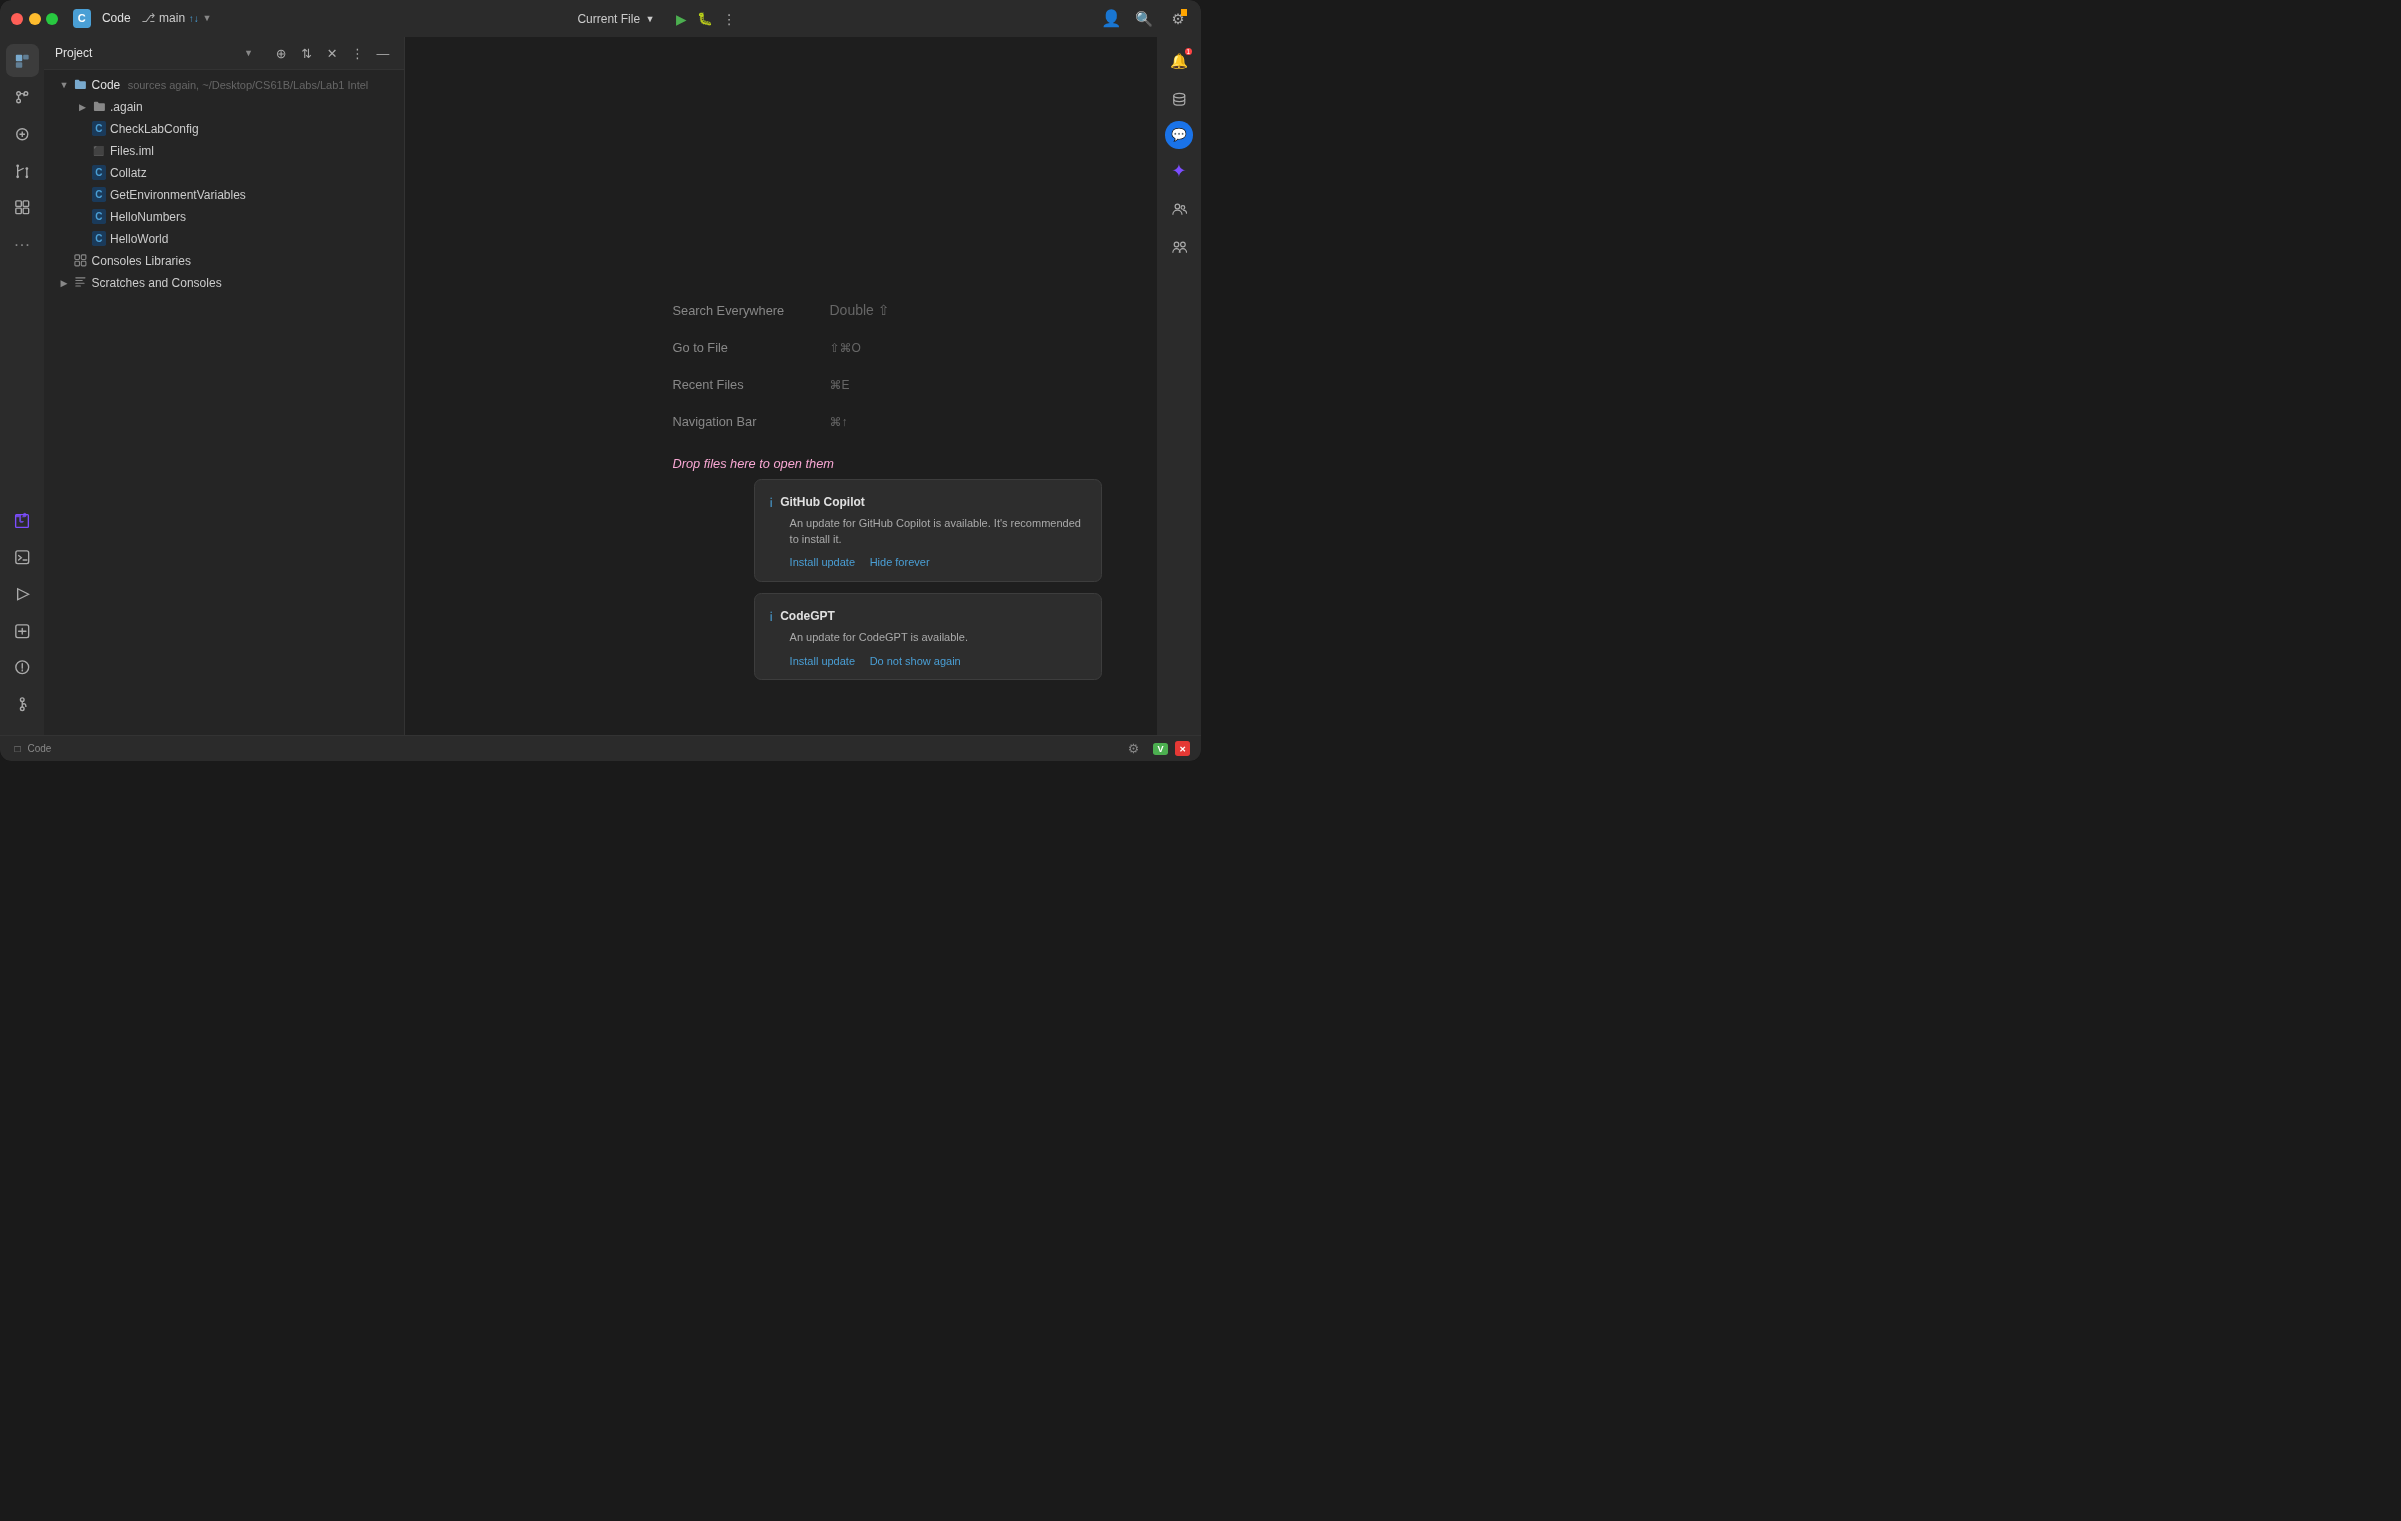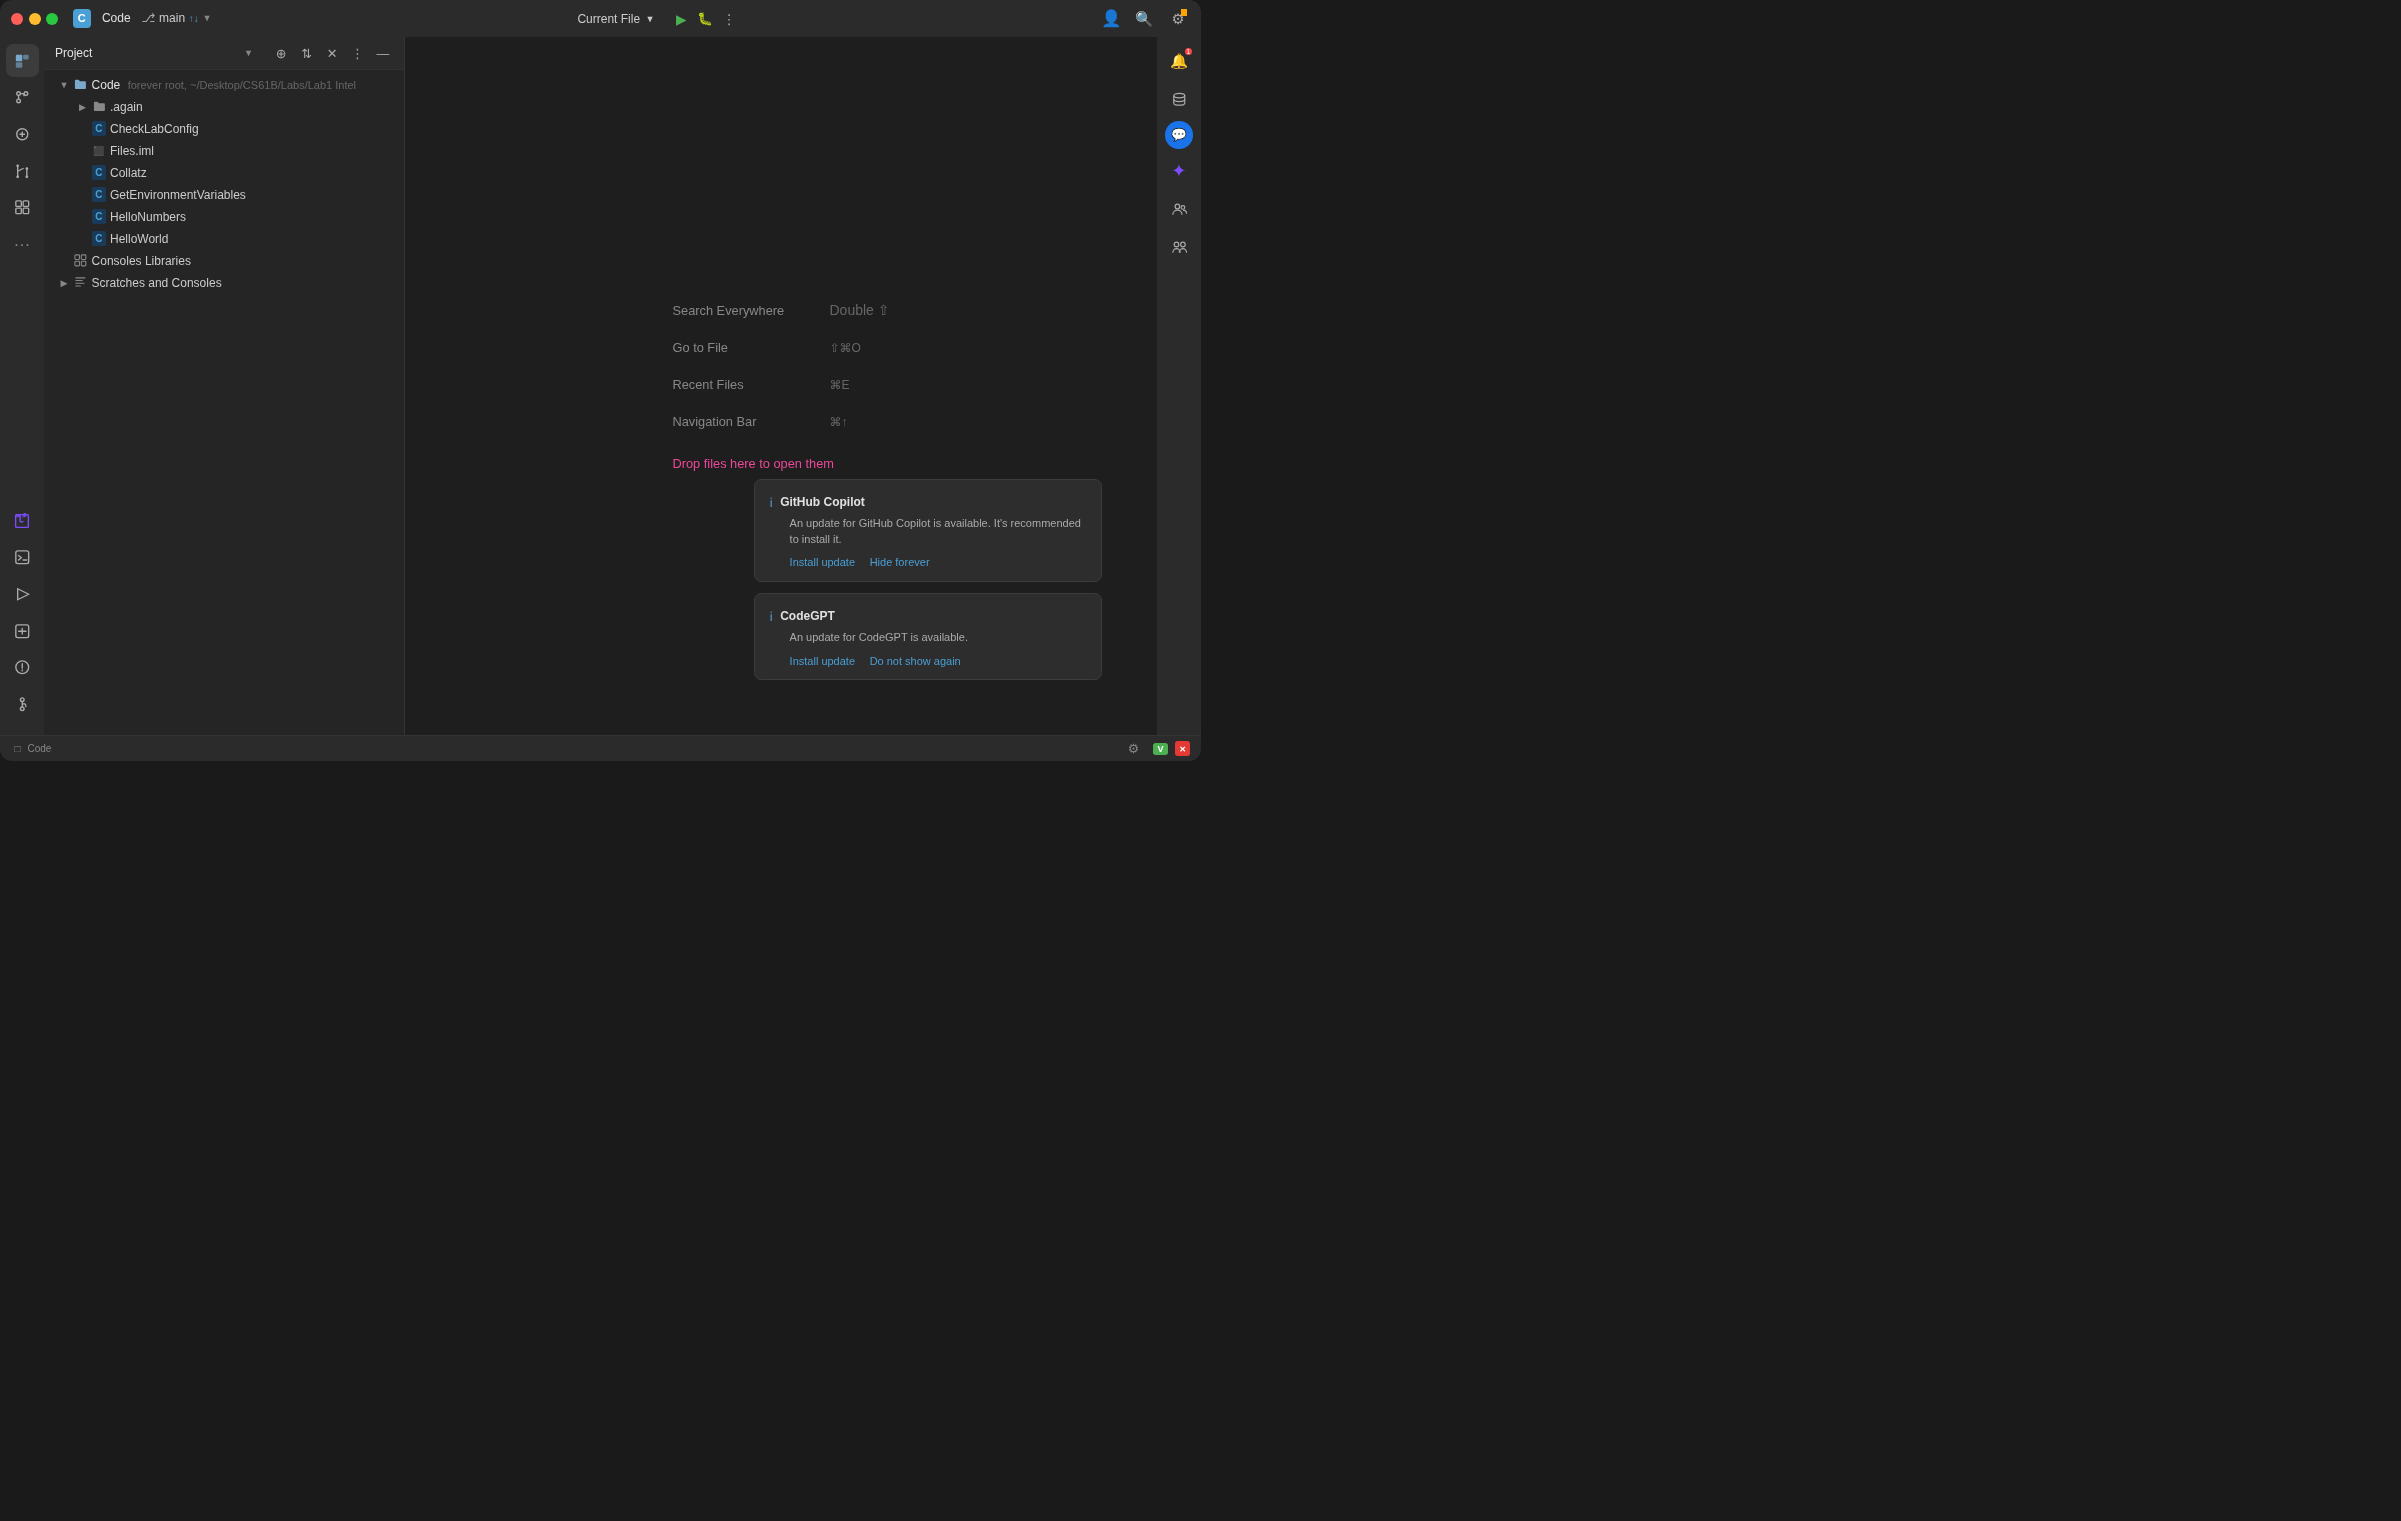--- a/index.html
+++ b/index.html
@@ -555,21 +555,21 @@
       <div class="file-tree">
 
         <div class="tree-item tree-indent-1">
           <span class="tree-chevron">▼</span>
           <span class="tree-icon folder-blue">
             <svg width="12.8" height="12.8" viewBox="0 0 14 14" fill="none">
               <path d="M1 3a1 1 0 0 1 1-1h3l1.5 1.5H12a1 1 0 0 1 1 1V11a1 1 0 0 1-1 1H2a1 1 0 0 1-1-1V3z" fill="#79aace"></path>
             </svg>
           </span>
           <span class="tree-label root-project">Code</span>
-          <span class="tree-path">forever root, ~/Desktop/CS61B/Labs/Lab1 Intel</span>
+          <span class="tree-path">sources again, ~/Desktop/CS61B/Labs/Lab1 Intel</span>
         </div>
 
         <div class="tree-item tree-indent-2">
           <span class="tree-chevron">▶</span>
           <span class="tree-icon folder">
             <svg width="12.8" height="12.8" viewBox="0 0 14 14" fill="none">
               <path d="M1 3a1 1 0 0 1 1-1h3l1.5 1.5H12a1 1 0 0 1 1 1V11a1 1 0 0 1-1 1H2a1 1 0 0 1-1-1V3z" fill="#888"></path>
             </svg>
           </span>
           <span class="tree-label">.again</span>
@@ -653,21 +653,21 @@
           <span class="hint-label" style="color:#888;font-size:12.8px;min-width:146px;">Recent Files</span>
           <span class="shortcut-key" style="color:#666;font-size:12px;">⌘E</span>
         </div>
 
         <div class="hint-row">
           <span class="hint-label" style="color:#888;font-size:12.8px;min-width:146px;">Navigation Bar</span>
           <span class="shortcut-key" style="color:#666;font-size:12px;">⌘↑</span>
         </div>
 
         <div style="margin-top:3.7px;">
-          <span style="color:#ec4899;font-size:12.8px;">Drop files here to open them</span>
+          <span style="color:#f9a8d4;font-size:12.8px;font-style:italic;">Drop files here to open them</span>
         </div>
       </div>
 
       <div class="notifications">
 
         <div class="notification-card">
           <div class="notification-header">
             <span class="notif-icon">ℹ</span>
             <span class="notif-title">GitHub Copilot</span>
           </div>

